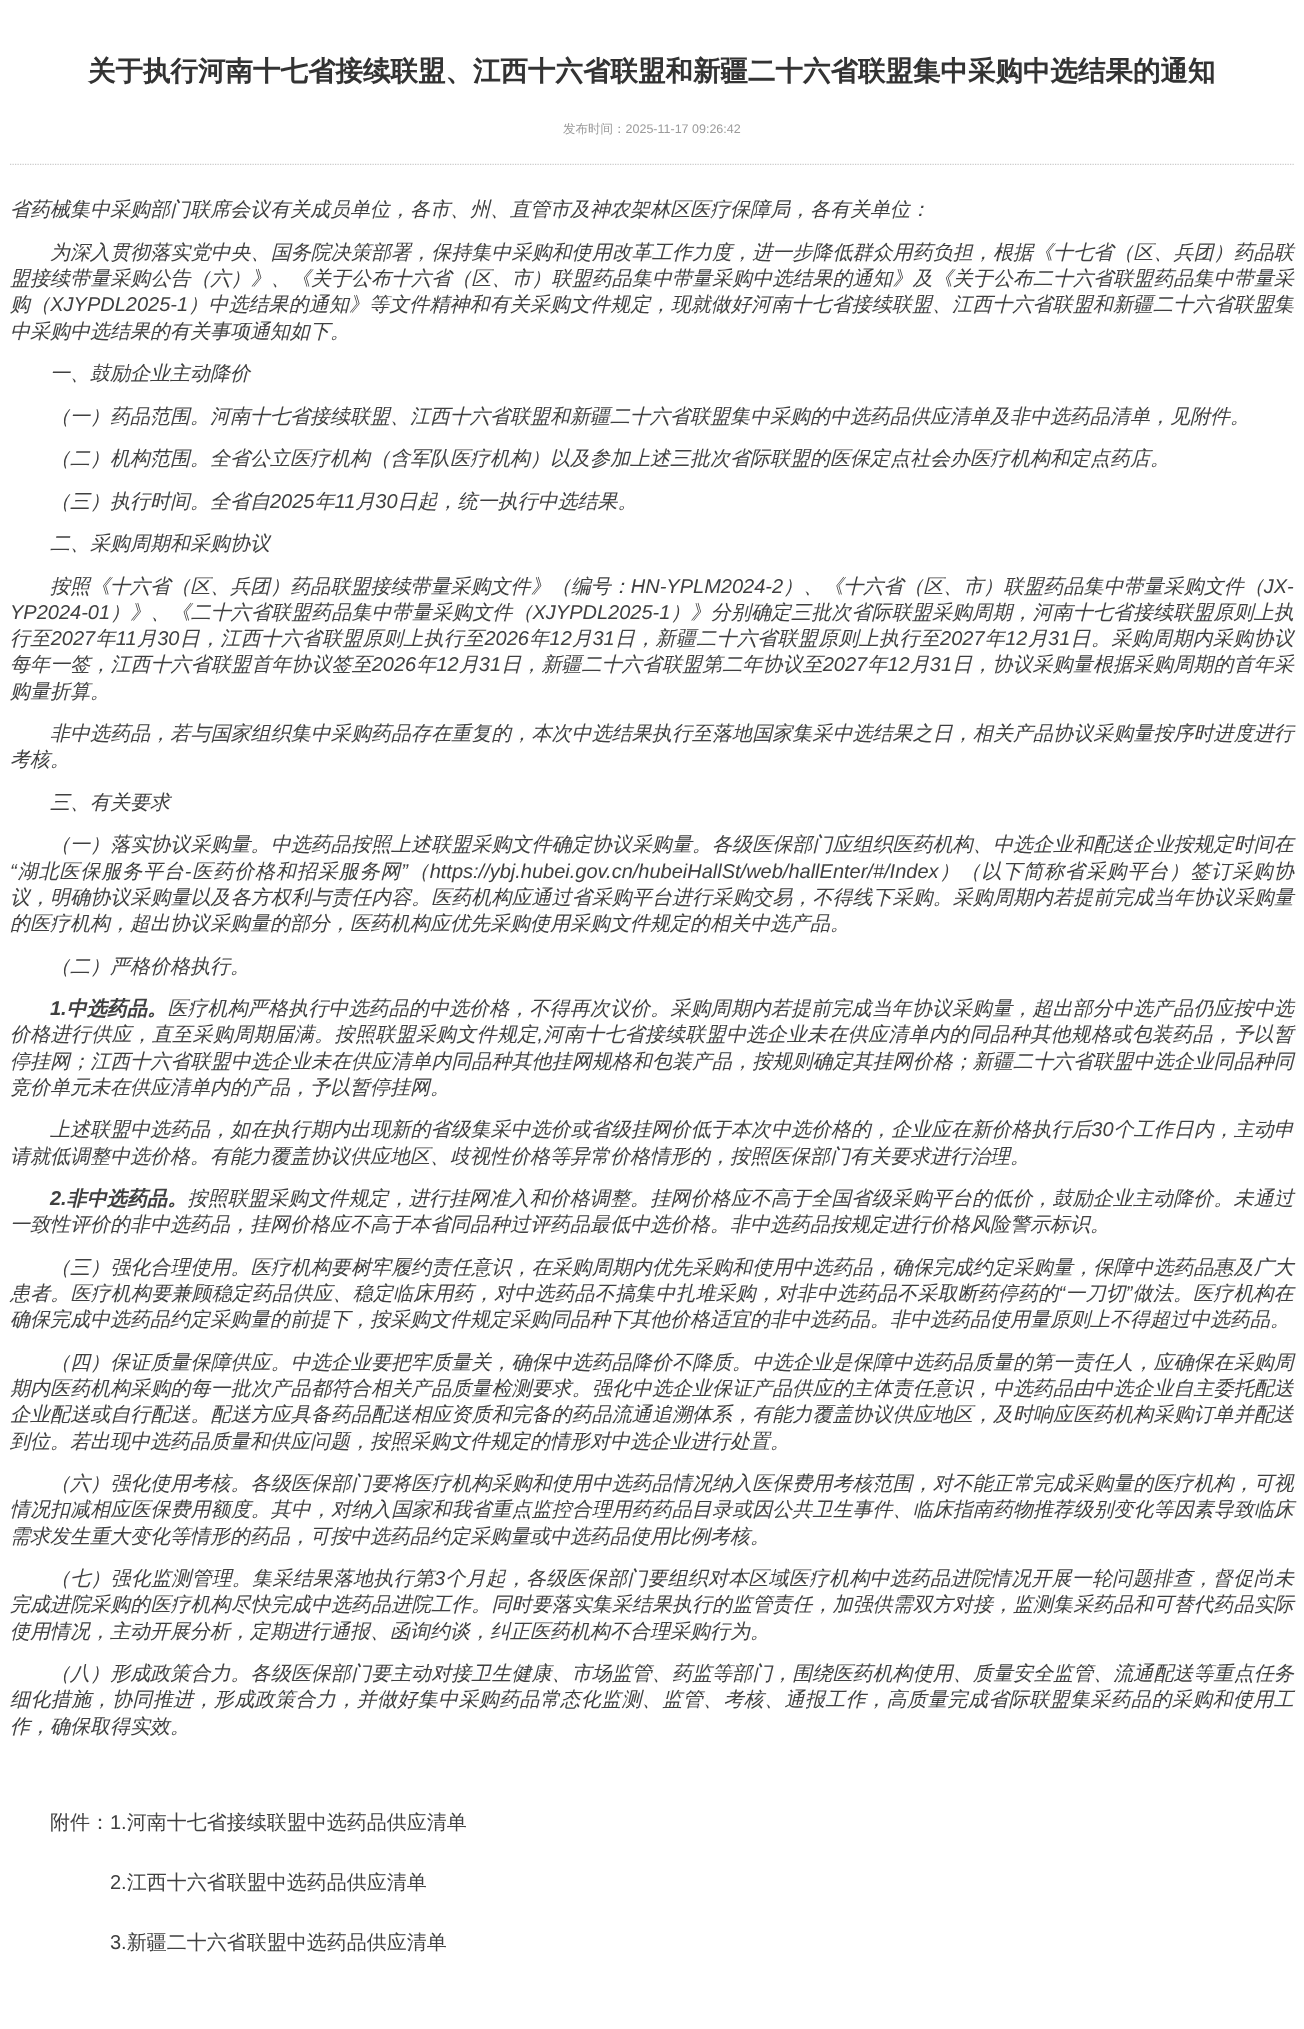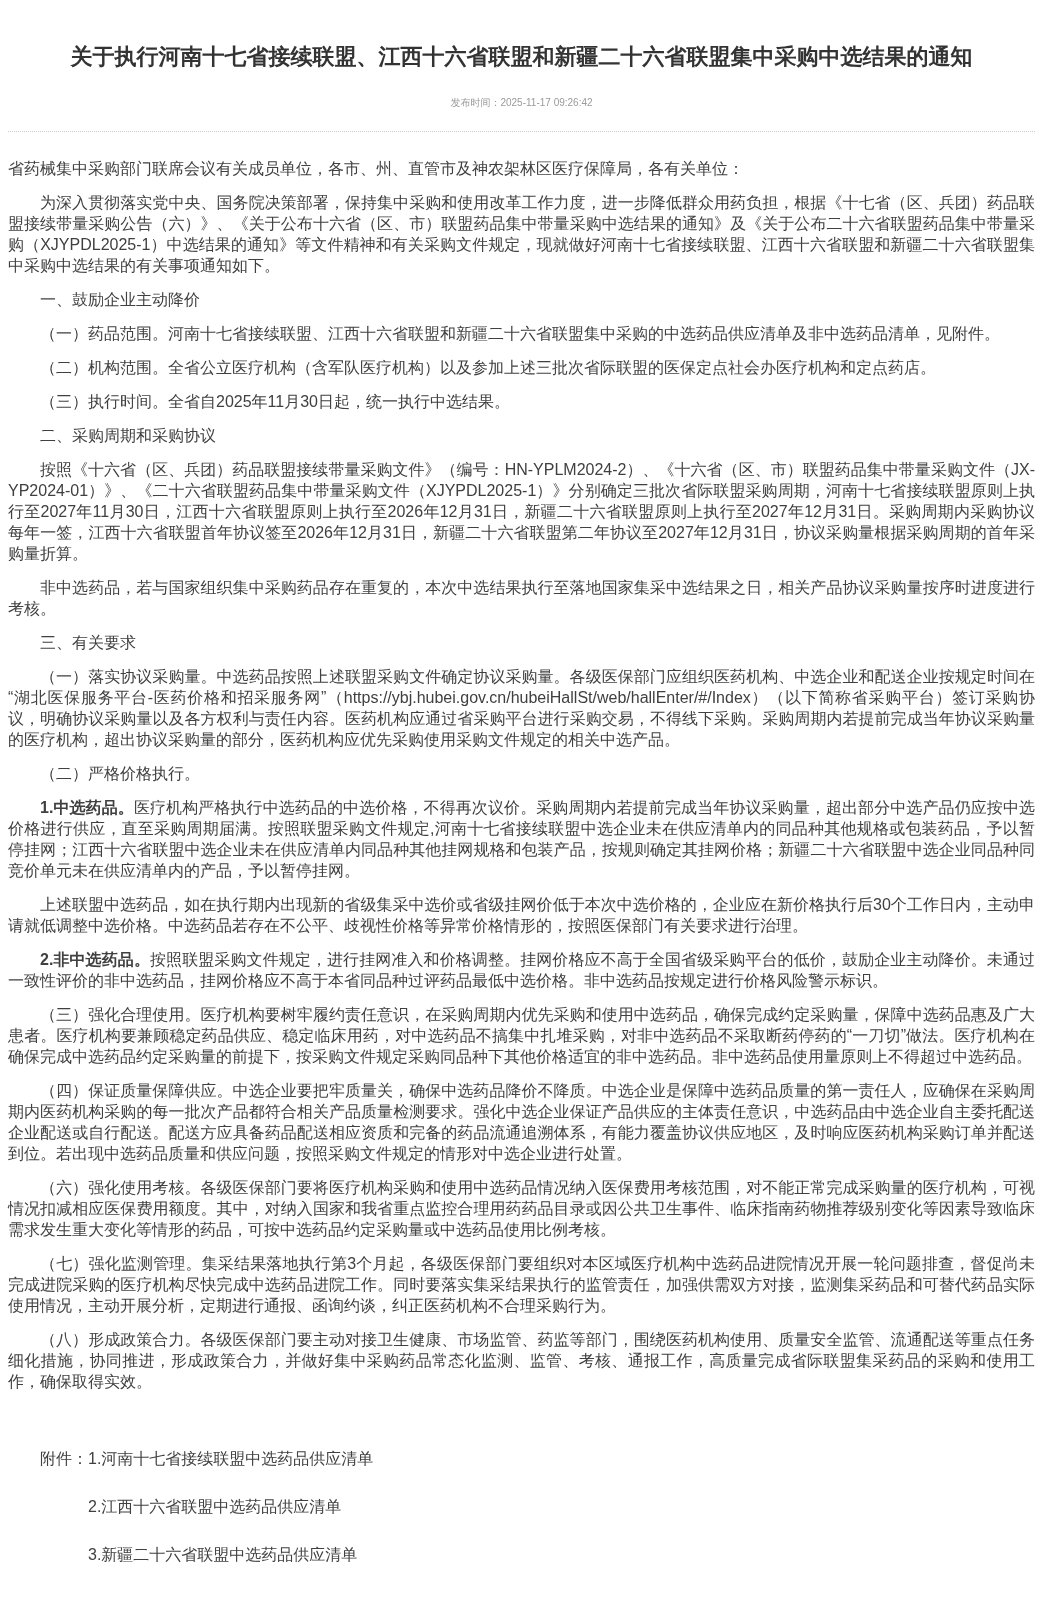--- a/index.html
+++ b/index.html
@@ -15,21 +15,21 @@
   .doc-title{
     font-size:22px; font-weight:bold; color:var(--title);
     text-align:center; line-height:30px; margin:16px 30px;
   }
   .pub-time{
     margin:24px 0 20px; text-align:center;
     font-size:10px; color:var(--muted);
   }
   .divider{border-bottom:1px dotted var(--divider); height:1px; margin:0 0 26px;}
   .article{font-size:16px; line-height:21px;}
-  .article p{margin:0 0 13px; text-indent:2em; text-align:justify;}
+  .article p{margin:0 0 13px; text-indent:2em; text-align:justify;font-style:italic;}
   .article p.salutation{text-indent:0;}
   .article p b{font-weight:bold;}
   .attachments{
     display:flex; align-items:flex-start;
     padding-left:2em; margin-top:56px; font-size:16px; line-height:21px;
   }
   .att-label{flex:0 0 auto; white-space:nowrap;}
   .att-list{flex:1 1 auto;}
   .att-list div{margin:0 0 27px;}
 </style>
@@ -52,21 +52,21 @@
       <p>（一）药品范围。河南十七省接续联盟、江西十六省联盟和新疆二十六省联盟集中采购的中选药品供应清单及非中选药品清单，见附件。</p>
       <p>（二）机构范围。全省公立医疗机构（含军队医疗机构）以及参加上述三批次省际联盟的医保定点社会办医疗机构和定点药店。</p>
       <p>（三）执行时间。全省自2025年11月30日起，统一执行中选结果。</p>
       <p>二、采购周期和采购协议</p>
       <p>按照《十六省（区、兵团）药品联盟接续带量采购文件》（编号：HN-YPLM2024-2）、《十六省（区、市）联盟药品集中带量采购文件（JX-YP2024-01）》、《二十六省联盟药品集中带量采购文件（XJYPDL2025-1）》分别确定三批次省际联盟采购周期，河南十七省接续联盟原则上执行至2027年11月30日，江西十六省联盟原则上执行至2026年12月31日，新疆二十六省联盟原则上执行至2027年12月31日。采购周期内采购协议每年一签，江西十六省联盟首年协议签至2026年12月31日，新疆二十六省联盟第二年协议至2027年12月31日，协议采购量根据采购周期的首年采购量折算。</p>
       <p>非中选药品，若与国家组织集中采购药品存在重复的，本次中选结果执行至落地国家集采中选结果之日，相关产品协议采购量按序时进度进行考核。</p>
       <p>三、有关要求</p>
       <p>（一）落实协议采购量。中选药品按照上述联盟采购文件确定协议采购量。各级医保部门应组织医药机构、中选企业和配送企业按规定时间在“湖北医保服务平台-医药价格和招采服务网”（https://ybj.hubei.gov.cn/hubeiHallSt/web/hallEnter/#/Index）（以下简称省采购平台）签订采购协议，明确协议采购量以及各方权利与责任内容。医药机构应通过省采购平台进行采购交易，不得线下采购。采购周期内若提前完成当年协议采购量的医疗机构，超出协议采购量的部分，医药机构应优先采购使用采购文件规定的相关中选产品。</p>
       <p>（二）严格价格执行。</p>
       <p><b>1.中选药品。</b>医疗机构严格执行中选药品的中选价格，不得再次议价。采购周期内若提前完成当年协议采购量，超出部分中选产品仍应按中选价格进行供应，直至采购周期届满。按照联盟采购文件规定,河南十七省接续联盟中选企业未在供应清单内的同品种其他规格或包装药品，予以暂停挂网；江西十六省联盟中选企业未在供应清单内同品种其他挂网规格和包装产品，按规则确定其挂网价格；新疆二十六省联盟中选企业同品种同竞价单元未在供应清单内的产品，予以暂停挂网。</p>
-      <p>上述联盟中选药品，如在执行期内出现新的省级集采中选价或省级挂网价低于本次中选价格的，企业应在新价格执行后30个工作日内，主动申请就低调整中选价格。中选药品若存在不公平、歧视性价格等异常价格情形的，按照医保部门有关要求进行治理。</p>
+      <p>上述联盟中选药品，如在执行期内出现新的省级集采中选价或省级挂网价低于本次中选价格的，企业应在新价格执行后30个工作日内，主动申请就低调整中选价格。有能力覆盖协议供应地区、歧视性价格等异常价格情形的，按照医保部门有关要求进行治理。</p>
       <p><b>2.非中选药品。</b>按照联盟采购文件规定，进行挂网准入和价格调整。挂网价格应不高于全国省级采购平台的低价，鼓励企业主动降价。未通过一致性评价的非中选药品，挂网价格应不高于本省同品种过评药品最低中选价格。非中选药品按规定进行价格风险警示标识。</p>
       <p>（三）强化合理使用。医疗机构要树牢履约责任意识，在采购周期内优先采购和使用中选药品，确保完成约定采购量，保障中选药品惠及广大患者。医疗机构要兼顾稳定药品供应、稳定临床用药，对中选药品不搞集中扎堆采购，对非中选药品不采取断药停药的“一刀切”做法。医疗机构在确保完成中选药品约定采购量的前提下，按采购文件规定采购同品种下其他价格适宜的非中选药品。非中选药品使用量原则上不得超过中选药品。</p>
       <p>（四）保证质量保障供应。中选企业要把牢质量关，确保中选药品降价不降质。中选企业是保障中选药品质量的第一责任人，应确保在采购周期内医药机构采购的每一批次产品都符合相关产品质量检测要求。强化中选企业保证产品供应的主体责任意识，中选药品由中选企业自主委托配送企业配送或自行配送。配送方应具备药品配送相应资质和完备的药品流通追溯体系，有能力覆盖协议供应地区，及时响应医药机构采购订单并配送到位。若出现中选药品质量和供应问题，按照采购文件规定的情形对中选企业进行处置。</p>
       <p>（六）强化使用考核。各级医保部门要将医疗机构采购和使用中选药品情况纳入医保费用考核范围，对不能正常完成采购量的医疗机构，可视情况扣减相应医保费用额度。其中，对纳入国家和我省重点监控合理用药药品目录或因公共卫生事件、临床指南药物推荐级别变化等因素导致临床需求发生重大变化等情形的药品，可按中选药品约定采购量或中选药品使用比例考核。</p>
       <p>（七）强化监测管理。集采结果落地执行第3个月起，各级医保部门要组织对本区域医疗机构中选药品进院情况开展一轮问题排查，督促尚未完成进院采购的医疗机构尽快完成中选药品进院工作。同时要落实集采结果执行的监管责任，加强供需双方对接，监测集采药品和可替代药品实际使用情况，主动开展分析，定期进行通报、函询约谈，纠正医药机构不合理采购行为。</p>
       <p>（八）形成政策合力。各级医保部门要主动对接卫生健康、市场监管、药监等部门，围绕医药机构使用、质量安全监管、流通配送等重点任务细化措施，协同推进，形成政策合力，并做好集中采购药品常态化监测、监管、考核、通报工作，高质量完成省际联盟集采药品的采购和使用工作，确保取得实效。</p>
     </div>
 
   <div class="attachments">
     <span class="att-label">附件：</span>

